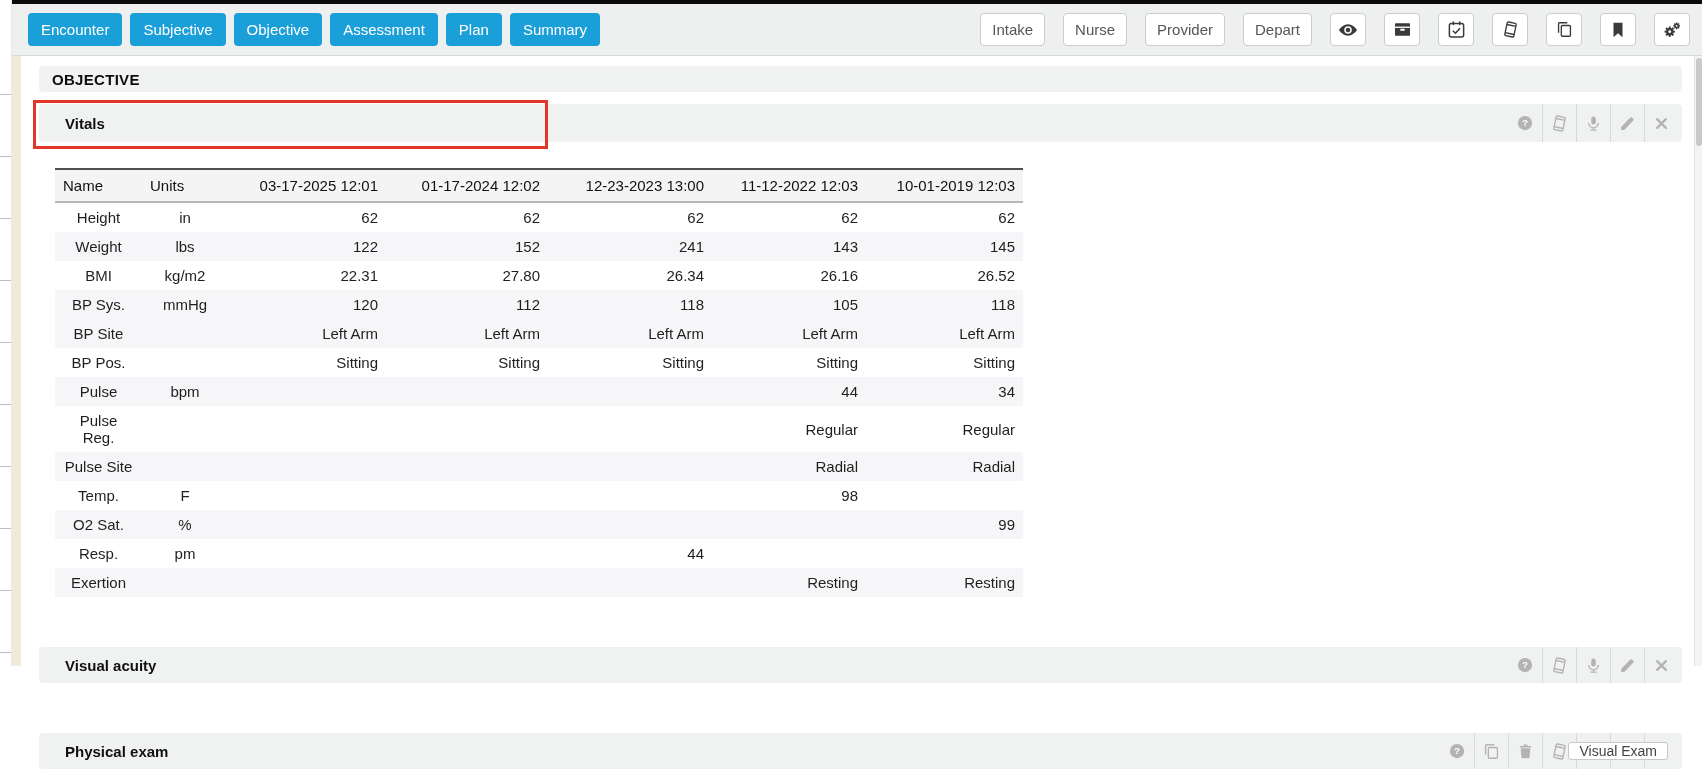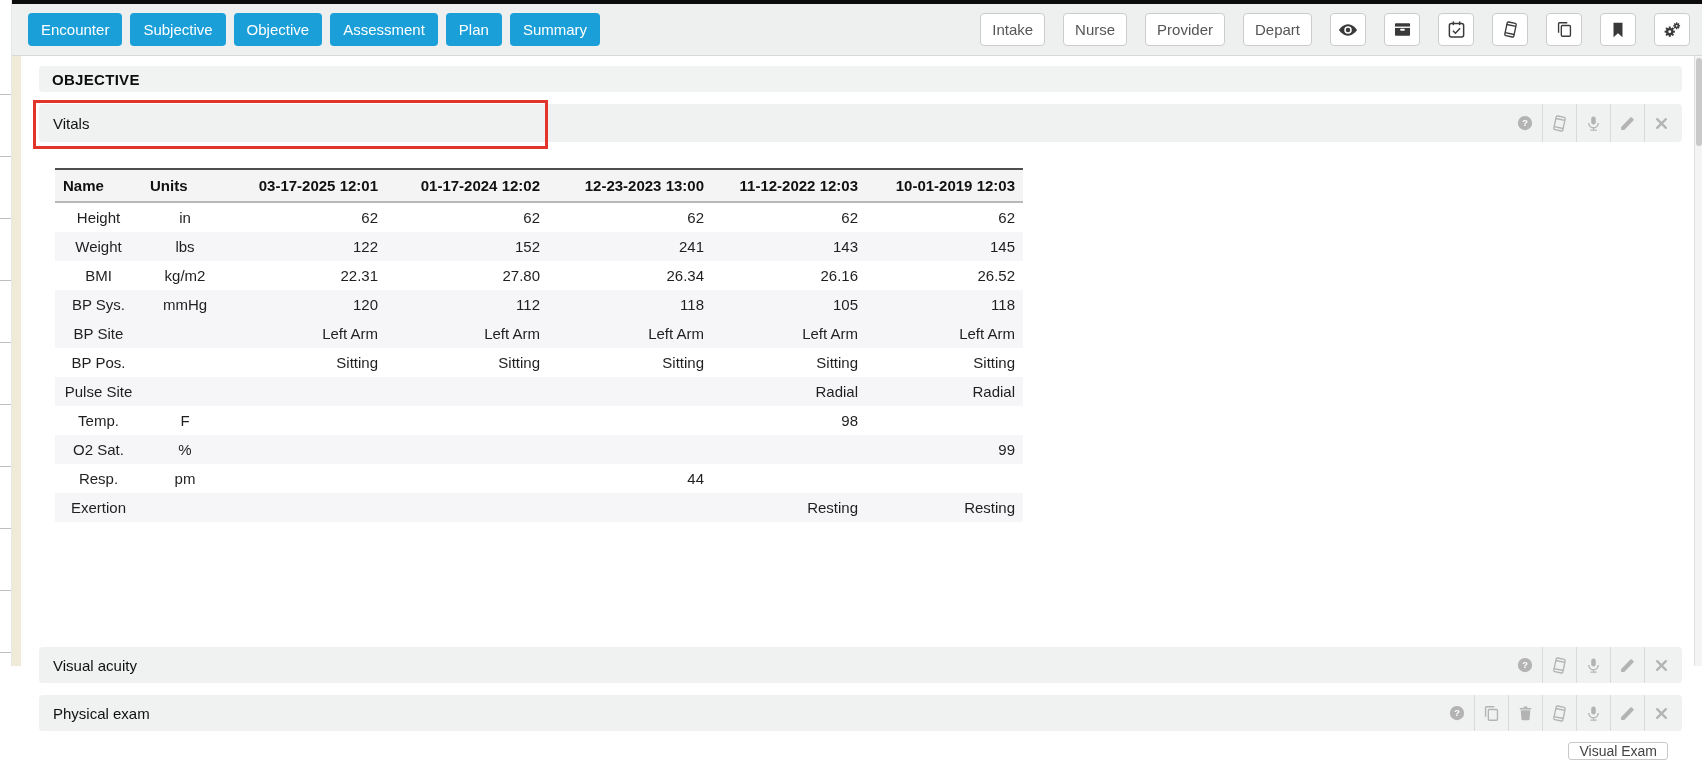--- a/index.html
+++ b/index.html
@@ -31,32 +31,32 @@
   .icon-btn svg { display:block; }
 
   
   .content { position:absolute; left:21px; top:56px; right:8px; bottom:0; background:#fff; }
   .obj-bar { position:absolute; left:18px; right:12px; top:10px; height:26px; background:#f1f2f2;
              border-radius:4px; display:flex; align-items:center; padding-left:13px;
              font-weight:bold; font-size:15px; letter-spacing:.3px; color:#0d0d0d; }
 
   .sec-bar { position:absolute; left:18px; right:12px; background:#f0f1f1; border-radius:4px;
              display:flex; align-items:stretch; }
-  .sec-title { align-self:center; font-weight:normal; font-size:15px; color:#101010; padding-left:14px; }
+  .sec-title { align-self:center; font-weight:bold; font-size:15px; color:#101010; padding-left:26px; }
   .sec-icons { margin-left:auto; display:flex; align-items:stretch; padding-right:4px; }
   .sec-ic { width:34px; display:flex; align-items:center; justify-content:center; color:#b3b3b3; cursor:pointer; }
   .sec-ic + .sec-ic { border-left:1px solid #dadada; }
 
   .annotation-box { position:absolute; left:12px; top:44px; width:515px; height:49px;
                     border:3px solid var(--annotation-red,#e2362b); z-index:5; pointer-events:none; }
 
   
   .vitals-table-wrap { position:absolute; left:34px; top:112px; }
   table { border-collapse:collapse; table-layout:fixed; width:968px; }
-  thead th { font-weight:bold; font-size:15px; color:#111; background:#f4f4f5; text-align:right;
+  thead th { font-weight:normal; font-size:15px; color:#111; background:#f4f4f5; text-align:right;
              padding:7px 8px; border-top:2px solid #4f4f4f; border-bottom:2px solid #b8b8b8; }
   thead th.lft { text-align:left; }
   td { font-size:15px; color:#1f1f1f; text-align:right; padding:6px 8px; }
   td.lft { text-align:center; }
   tr.stripe { background:#f6f6f8; }
 
   .visual-exam-btn { position:absolute; right:26px; top:686px; background:#fff; border:1px solid #c8c8c8;
                      border-radius:3px; color:#444; font:14px "Liberation Sans",sans-serif;
                      padding:0 10px; cursor:pointer; }
 </style>
@@ -278,20 +278,38 @@
             <tr>
               <td class="lft">BP Pos.</td>
               <td class="lft"></td>
               <td>Sitting</td>
               <td>Sitting</td>
               <td>Sitting</td>
               <td>Sitting</td>
               <td>Sitting</td>
             </tr>
             <tr class="stripe">
+              <td class="lft">Pulse</td>
+              <td class="lft">bpm</td>
+              <td></td>
+              <td></td>
+              <td></td>
+              <td>44</td>
+              <td>34</td>
+            </tr>
+            <tr>
+              <td class="lft">Pulse Reg.</td>
+              <td class="lft"></td>
+              <td></td>
+              <td></td>
+              <td></td>
+              <td>Regular</td>
+              <td>Regular</td>
+            </tr>
+            <tr class="stripe">
               <td class="lft">Pulse Site</td>
               <td class="lft"></td>
               <td></td>
               <td></td>
               <td></td>
               <td>Radial</td>
               <td>Radial</td>
             </tr>
             <tr>
               <td class="lft">Temp.</td>
@@ -366,21 +384,21 @@
           </span>
           <span class="sec-ic">
             <svg viewBox="0 0 24 24" width="15" height="15" fill="none" stroke="currentColor" stroke-width="3.6" stroke-linecap="round">
               <line x1="5" y1="5" x2="19" y2="19"></line>
               <line x1="19" y1="5" x2="5" y2="19"></line>
             </svg>
           </span>
         </span>
     </div>
 
-    <div class="sec-bar" style="top:639px; height:36px;text-align:right;">
+    <div class="sec-bar" style="top:677px; height:36px;text-align:right;">
       <span class="sec-title">Physical exam</span>
       <span class="sec-icons">
           <span class="sec-ic">
             <svg viewBox="0 0 24 24" width="18" height="18">
               <circle cx="12" cy="12" r="9.5" fill="currentColor"></circle>
               <text x="12" y="16.2" text-anchor="middle" font-size="12.5" font-weight="bold" fill="#fff" font-family="Liberation Sans, sans-serif">?</text>
             </svg>
           </span>
           <span class="sec-ic">
             <svg viewBox="0 0 24 24" width="19" height="19" fill="none" stroke="currentColor" stroke-width="1.7">

